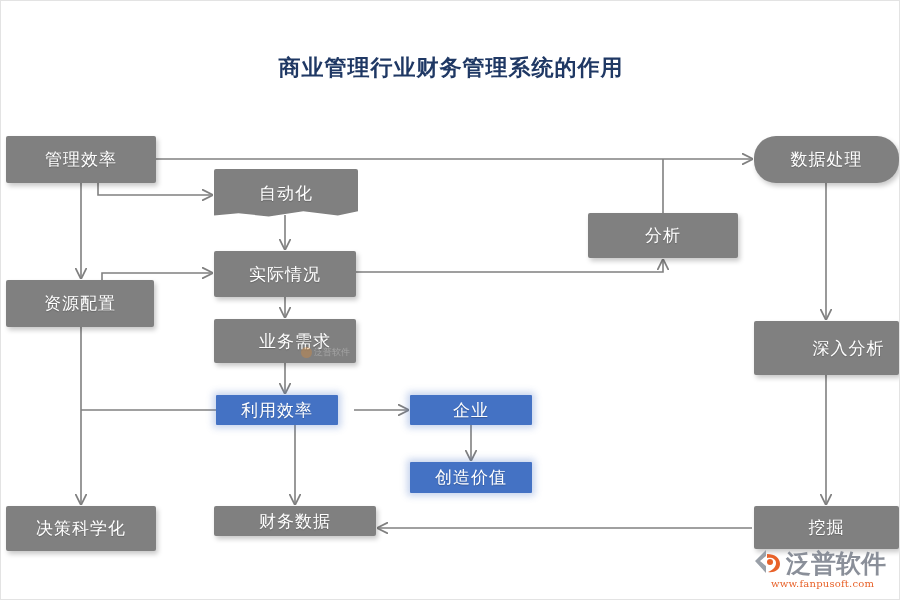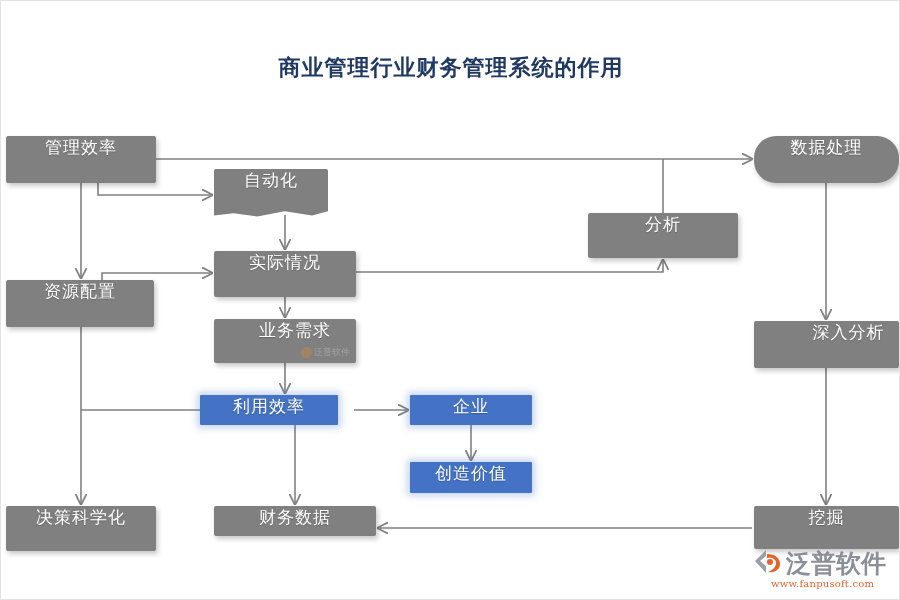--- a/index.html
+++ b/index.html
@@ -36,21 +36,21 @@
   #wires {
     position: absolute;
     left: 0; top: 0;
     width: 900px; height: 600px;
     pointer-events: none;
   }
   
   .node {
     position: absolute;
     display: flex;
-    align-items: flex-start;
+    align-items: center;
     justify-content: center;
     color: #ffffff;
     font-size: 17px;
     letter-spacing: 1px;
     white-space: nowrap;
     font-family: "DejaVu Serif", "Liberation Serif", serif;
     text-shadow: 0 1px 1px rgba(0,0,0,.22);
     z-index: 3;
   }
   .node.gray {
@@ -168,21 +168,21 @@
 
       <path d="M751,527 L377,527" marker-end="url(#ah)"></path>
 
     </g>
   </svg>
 
   <div class="node gray" style="left:5px;top:135px;width:150px;height:47px;">
     <span>管理效率</span>
   </div>
 
-  <div class="node gray wavy" style="left:213px;top:168px;width:114px;height:48px;">
+  <div class="node gray wavy" style="left:213px;top:168px;width:144px;height:48px;">
     <span>自动化</span>
   </div>
 
   <div class="node gray" style="left:753px;top:135px;width:145px;height:47px;border-radius:22px;">
     <span>数据处理</span>
   </div>
 
   <div class="node gray" style="left:587px;top:212px;width:150px;height:45px;">
     <span>分析</span>
   </div>
@@ -196,25 +196,25 @@
   </div>
 
   <div class="node gray" style="left:213px;top:318px;width:142px;height:44px;padding-left:20px;">
     <span>业务需求</span>
     <span class="wm">
       <span class="wmdot"></span>
       <span>泛普软件</span>
     </span>
   </div>
 
-  <div class="node gray" style="left:753px;top:320px;width:145px;height:47px;padding-left:44px;">
+  <div class="node gray" style="left:753px;top:320px;width:145px;height:54px;padding-left:44px;">
     <span>深入分析</span>
   </div>
 
-  <div class="node blue" style="left:199px;top:394px;width:138px;height:30px;">
+  <div class="node blue" style="left:215px;top:394px;width:122px;height:30px;">
     <span>利用效率</span>
   </div>
 
   <div class="node blue" style="left:409px;top:394px;width:122px;height:30px;">
     <span>企业</span>
   </div>
 
   <div class="node blue" style="left:409px;top:461px;width:122px;height:31px;">
     <span>创造价值</span>
   </div>

